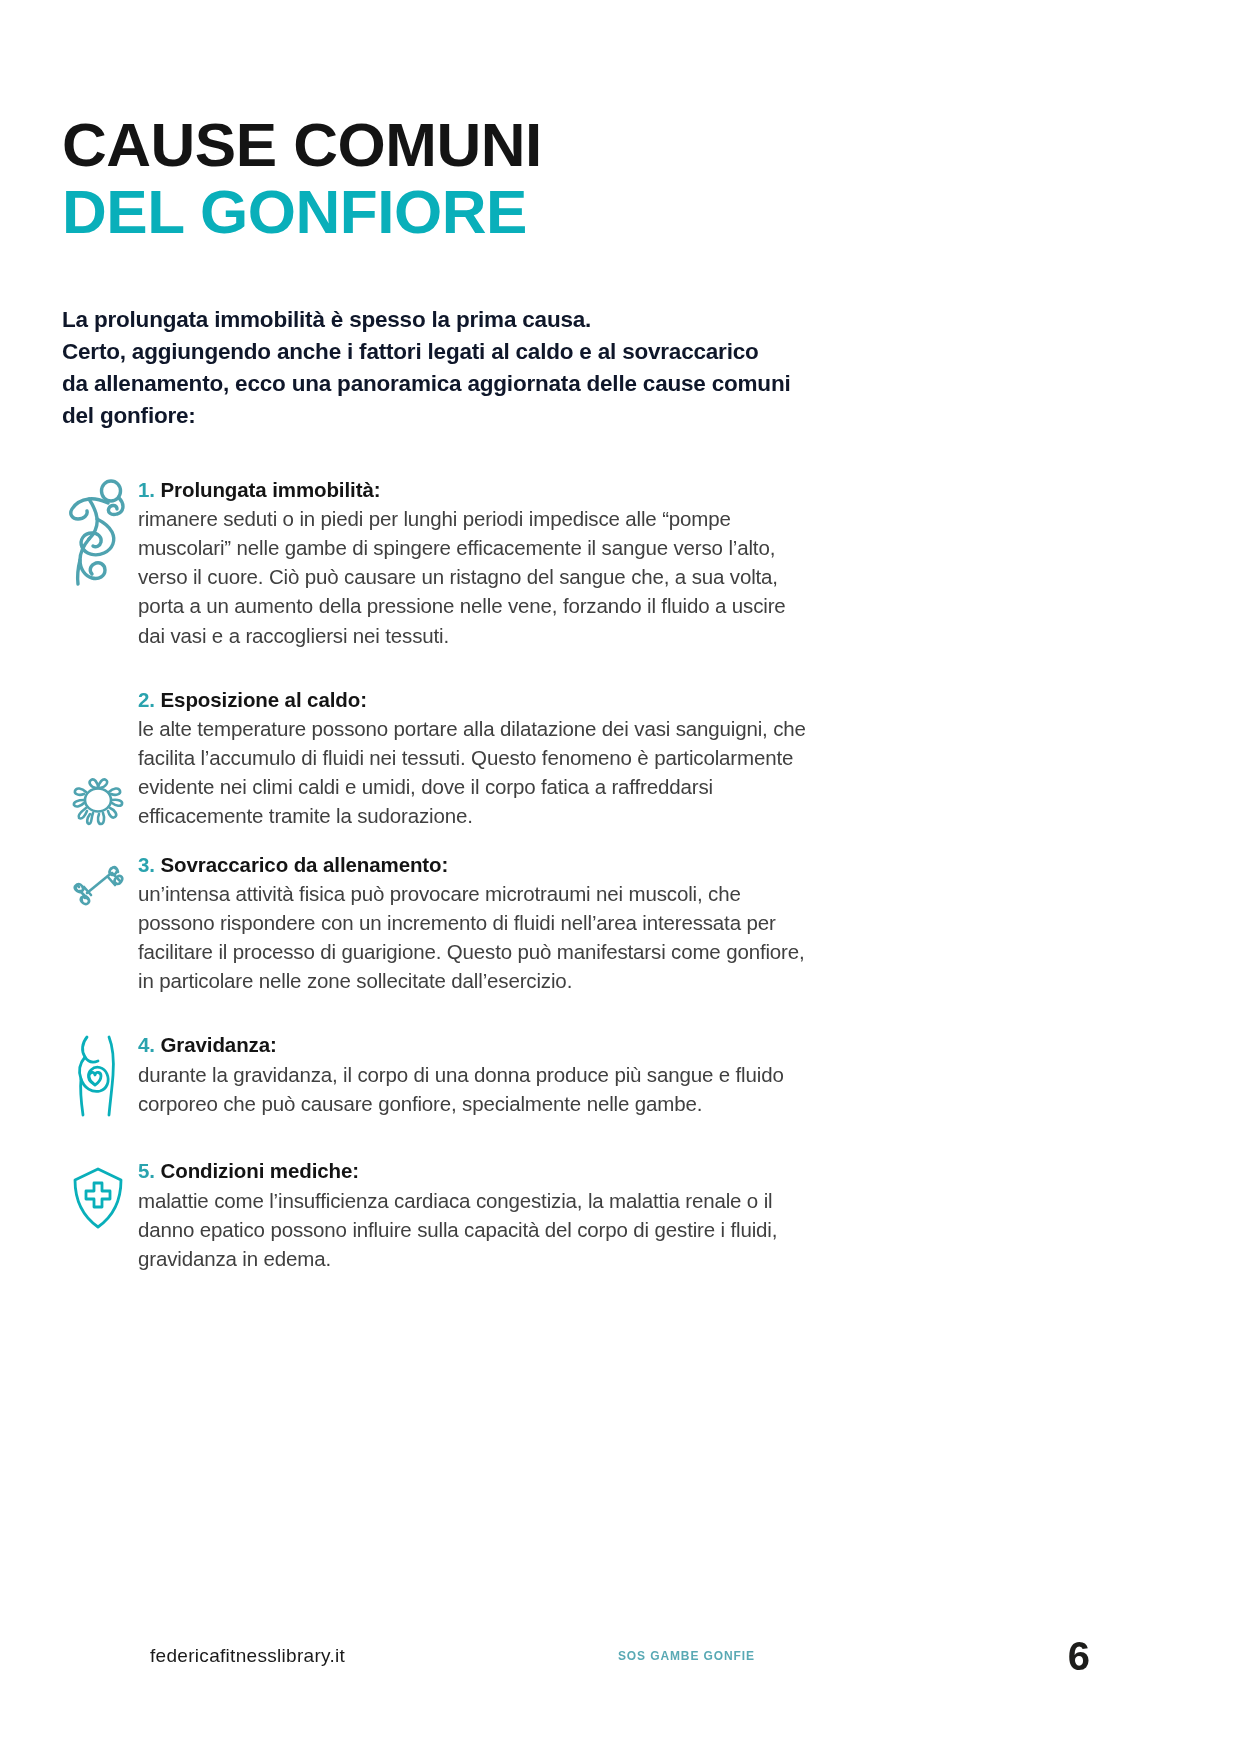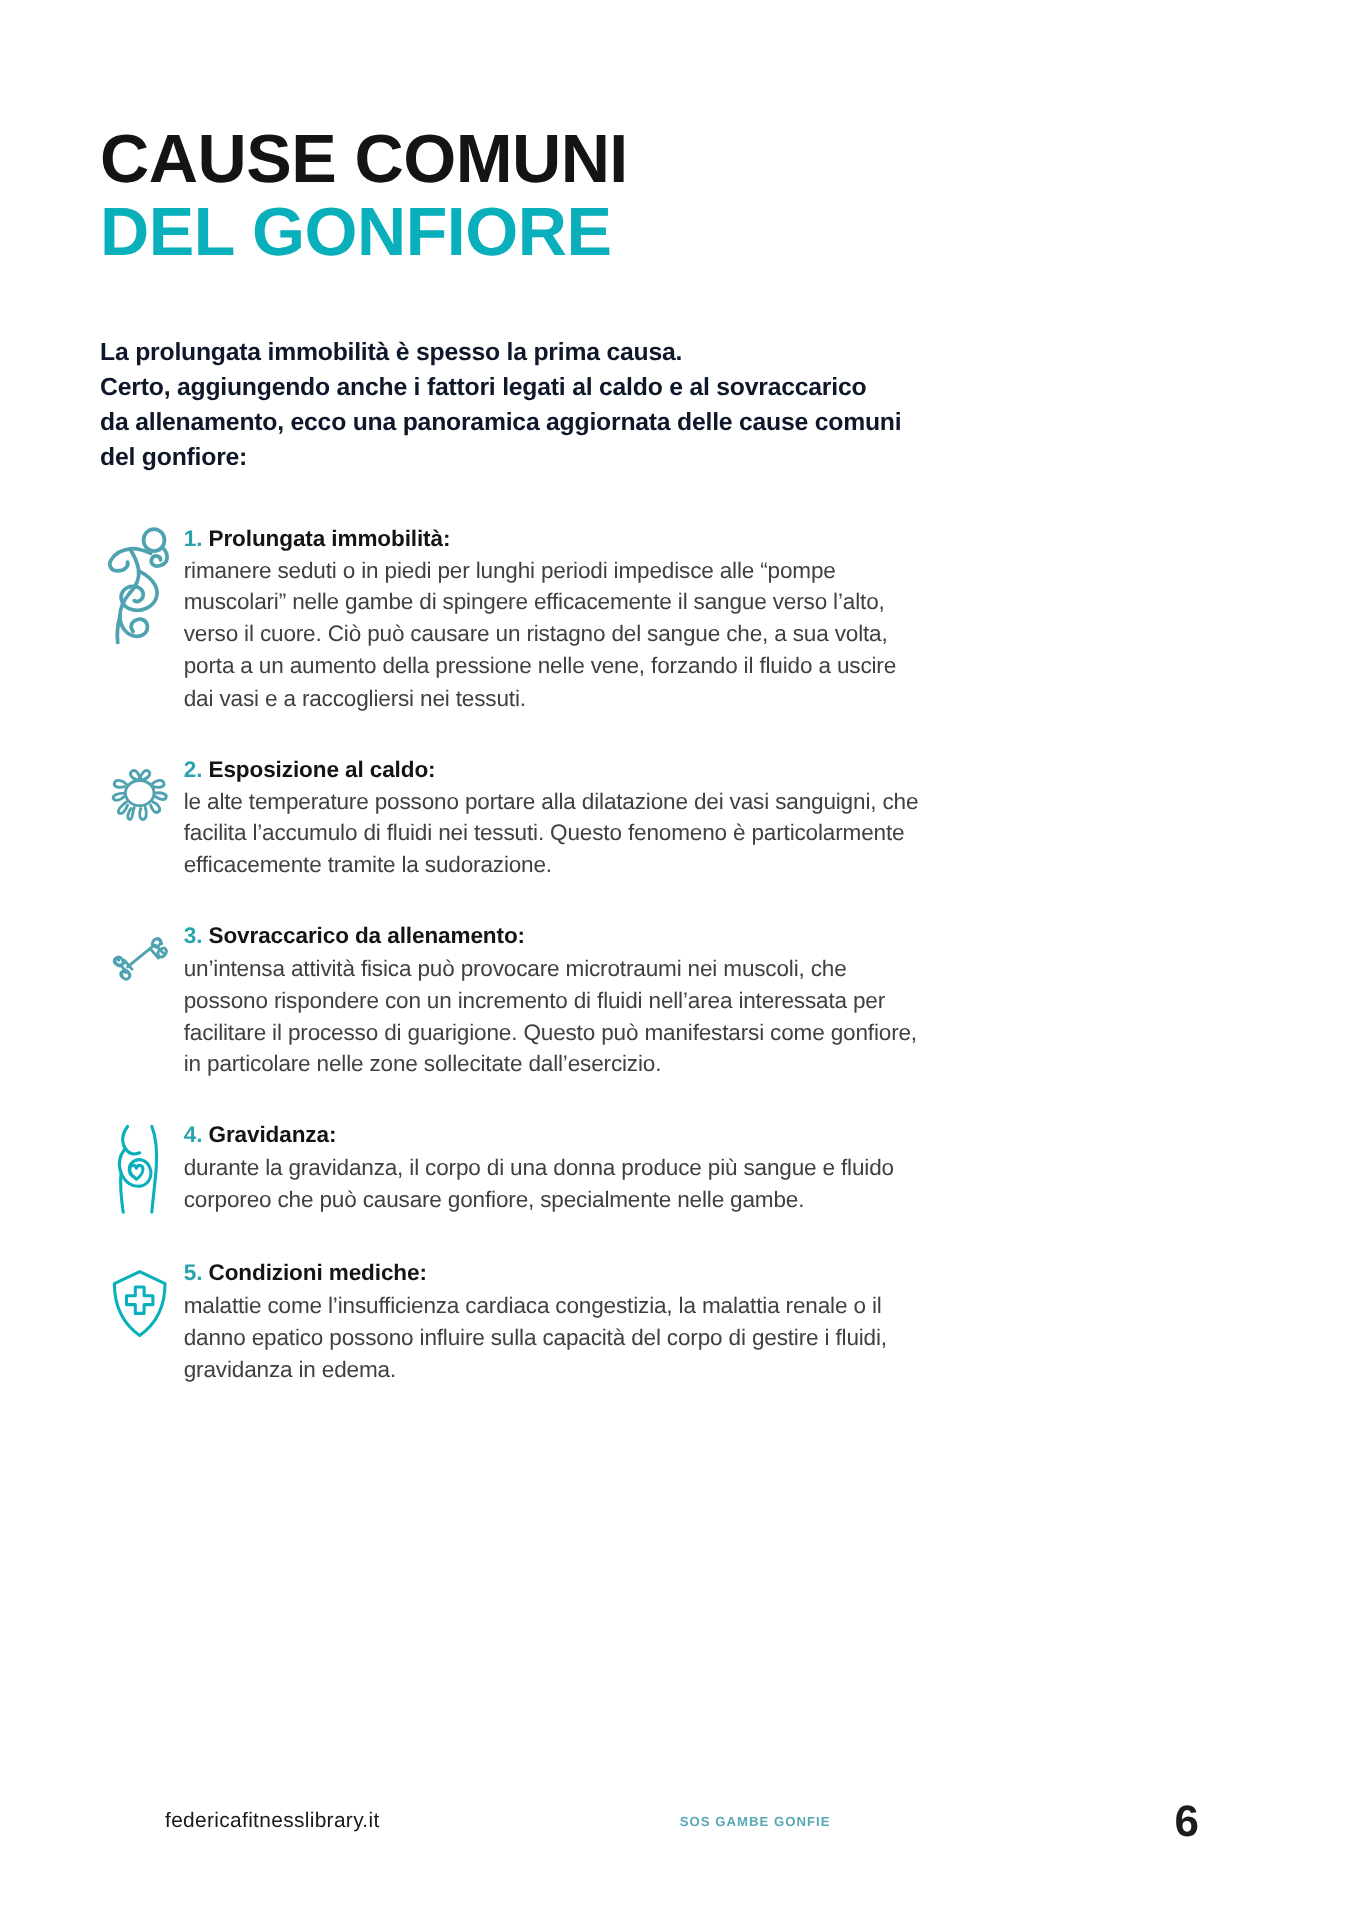--- a/index.html
+++ b/index.html
@@ -15,21 +15,21 @@
     position: relative;
     overflow: hidden;
   }
   .page {
     position: absolute;
     left: 0;
     top: 0;
     width: 1240px;
     height: 1754px;
     box-sizing: border-box;
-    padding: 0 91px;
+    padding: 0 62px;
   }
 
   
   .title-block {
     padding-top: 112px;
   }
   .title-line {
     font-size: 62px;
     font-weight: 700;
     letter-spacing: -0.5px;
@@ -97,21 +97,21 @@
   .item-text div { white-space: nowrap; }
 
   
   .item.i1 .item-icon { padding-top: 2px; }
   .item.i2 .item-icon { padding-top: 4px; }
   .item.i3 .item-icon { padding-top: 6px; }
   .item.i4 .item-icon { padding-top: 0px; }
   .item.i5 .item-icon { padding-top: 8px; }
 
   .item.i1 { margin-bottom: 36px; }
-  .item.i2 { margin-bottom: 36px; }
+  .item.i2 { margin-bottom: 20px; align-items: flex-end; }
   .item.i3 { margin-bottom: 36px; }
   .item.i4 { margin-bottom: 38px; }
 
   
   .footer {
     position: absolute;
     left: 150px;
     right: 150px;
     bottom: 78px;
     display: flex;
@@ -204,20 +204,21 @@
         </svg>
       </div>
       <div class="item-body">
         <div class="item-head">
           <span class="item-num">2.</span>
           <span>Esposizione al caldo:</span>
         </div>
         <div class="item-text">
           <div>le alte temperature possono portare alla dilatazione dei vasi sanguigni, che</div>
           <div>facilita l’accumulo di fluidi nei tessuti. Questo fenomeno è particolarmente</div>
+          <div>evidente nei climi caldi e umidi, dove il corpo fatica a raffreddarsi</div>
           <div>efficacemente tramite la sudorazione.</div>
         </div>
       </div>
     </div>
 
     <div class="item i3">
       <div class="item-icon">
         <svg width="62" height="54" viewBox="0 0 62 54" fill="none" stroke="#4FA3B0" stroke-width="2.6" stroke-linecap="round" stroke-linejoin="round">
           <path d="M20 36 L42 18"></path>
           <path d="M12 30 C8 26 6 31 10 34 C14 37 18 33 15 29 C12 25 7 28 9 32 C11 36 16 35 17 31"></path>

